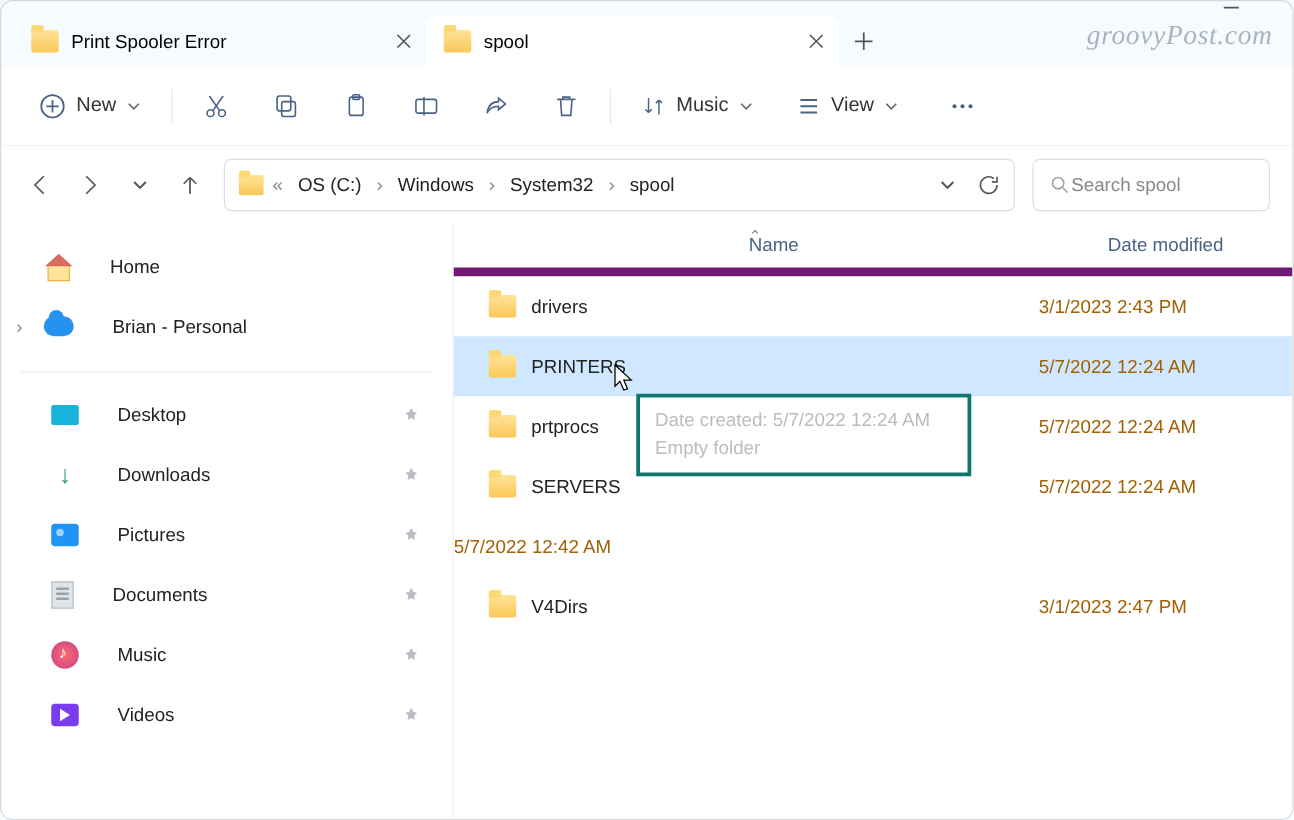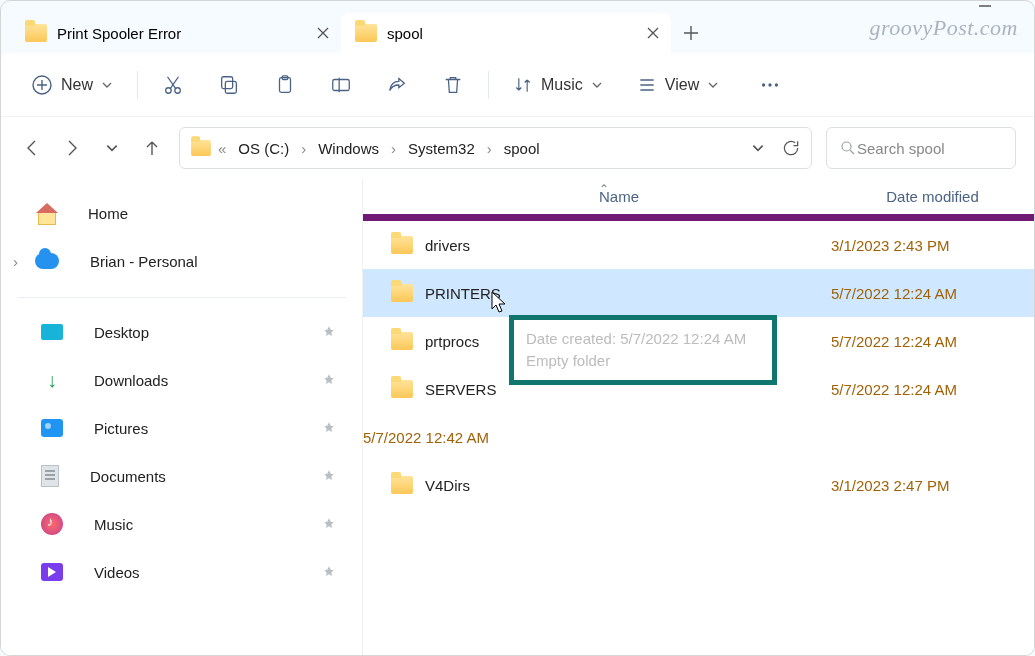--- a/index.html
+++ b/index.html
@@ -32,21 +32,21 @@
   .pin { position:absolute; right:26px; color:#8c949c;}
   .content { flex:1; position:relative;}
   .colhdr { height:42px; display:flex; align-items:center; color:#4a6385; font-size:15px; border-bottom:7px solid #701a75;text-align:center;}
   .col-name { padding-left:44px; width:468px; position:relative;}
   .col-sort { position:absolute; left:236px; top:-6px; color:#7a8795; font-size:12px;}
   .col-date { flex:1; }
   .row { height:48px; display:flex; align-items:center; }
   .row.selected { background:#cfe8ff;}
   .cell-name { width:468px; padding-left:28px; display:flex; align-items:center; gap:12px; color:#222;}
   .cell-date { flex:1; color:#a16207;}
-  .tooltip { position:absolute; left:146px; top:136px; width:268px; background:#fff; border:5px solid #0f766e; padding:8px 12px; color:#bcbcbc; font-size:14.5px; line-height:1.45; box-shadow:0 1px 3px rgba(0,0,0,0.03);}
+  .tooltip { position:absolute; left:146px; top:136px; width:268px; background:#fff; border:3px solid #0f766e; padding:8px 12px; color:#bcbcbc; font-size:14.5px; line-height:1.45; box-shadow:0 1px 3px rgba(0,0,0,0.03);}
   .cursor { position:absolute; left:128px; top:112px; color:#000; font-size:19px; pointer-events:none;}
   
   .folder-ico { width:22px; height:18px; background:linear-gradient(#ffe49a,#fbc757); border-radius:2px; position:relative; display:inline-block; vertical-align:middle;}
   .folder-ico::before { content:""; position:absolute; top:-4px; left:0; width:10px; height:6px; background:#fbd977; border-radius:2px 2px 0 0;}
   .home-ico { width:22px; height:20px; position:relative; display:inline-block;}
   .home-ico::before{content:"";position:absolute;left:3px;top:8px;width:16px;height:12px;background:#ffe49a;border:1px solid #e9b94d;}
   .home-ico::after{content:"";position:absolute;left:1px;top:0;width:0;height:0;border-left:11px solid transparent;border-right:11px solid transparent;border-bottom:10px solid #d86b5f;}
   .cloud-ico{width:24px;height:16px;display:inline-block;background:#2692ef;border-radius:10px;position:relative;}
   .cloud-ico::before{content:"";position:absolute;left:4px;top:-5px;width:12px;height:12px;background:#2692ef;border-radius:50%;}
   .desk-ico{width:22px;height:16px;background:#17b3d9;border-radius:2px;display:inline-block;}

